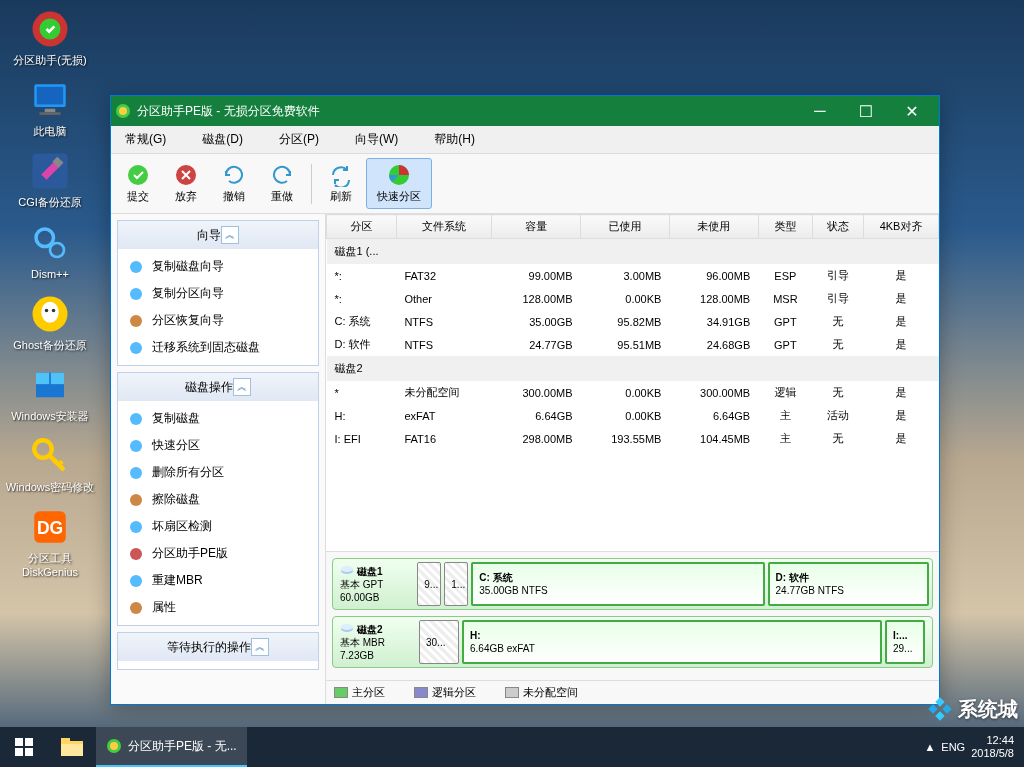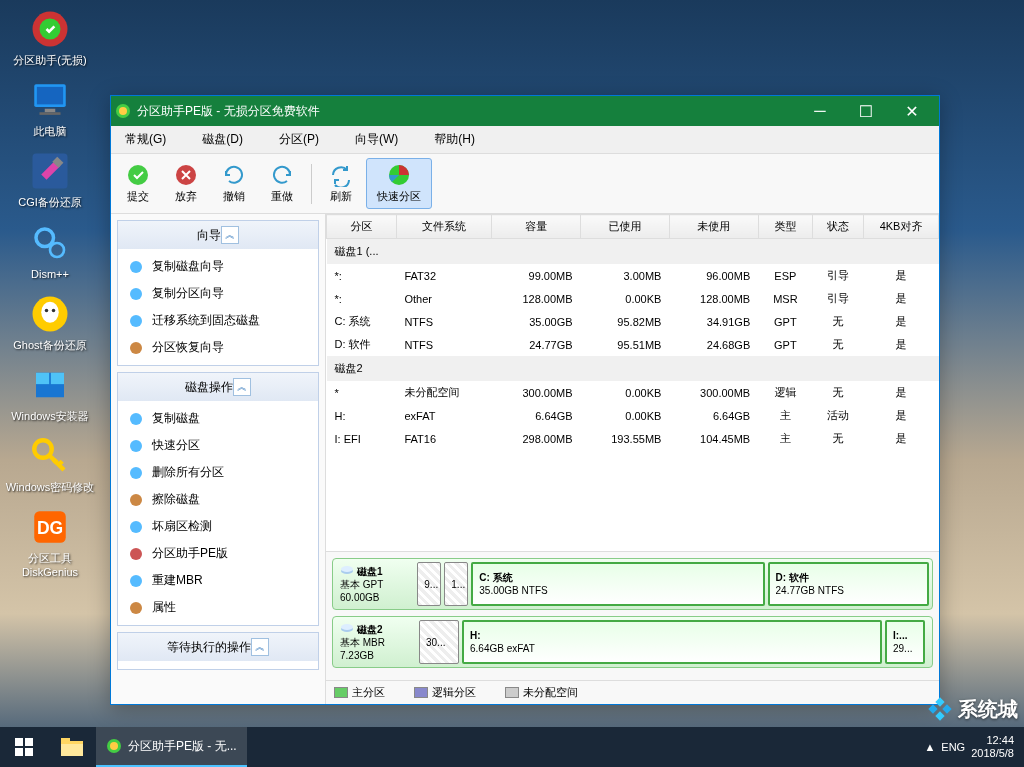--- a/index.html
+++ b/index.html
@@ -240,29 +240,29 @@
               <span>复制磁盘向导</span>
             </div>
             <div class="panel-item">
               <span class="item-icon"><svg viewBox="0 0 16 16">
                   <circle cx="8" cy="8" r="6" fill="#5bf"></circle>
                 </svg></span>
               <span>复制分区向导</span>
             </div>
             <div class="panel-item">
               <span class="item-icon"><svg viewBox="0 0 16 16">
+                  <circle cx="8" cy="8" r="6" fill="#c84"></circle>
+                </svg></span>
+              <span>分区恢复向导</span>
+            </div>
+            <div class="panel-item">
+              <span class="item-icon"><svg viewBox="0 0 16 16">
                   <circle cx="8" cy="8" r="6" fill="#5bf"></circle>
                 </svg></span>
               <span>迁移系统到固态磁盘</span>
-            </div>
-            <div class="panel-item">
-              <span class="item-icon"><svg viewBox="0 0 16 16">
-                  <circle cx="8" cy="8" r="6" fill="#c84"></circle>
-                </svg></span>
-              <span>分区恢复向导</span>
             </div>
           </div>
         </div>
         <div class="panel">
           <div class="panel-header">
             <span>磁盘操作</span>
             <span class="chevron">︽</span>
           </div>
           <div class="panel-body">
             <div class="panel-item">

